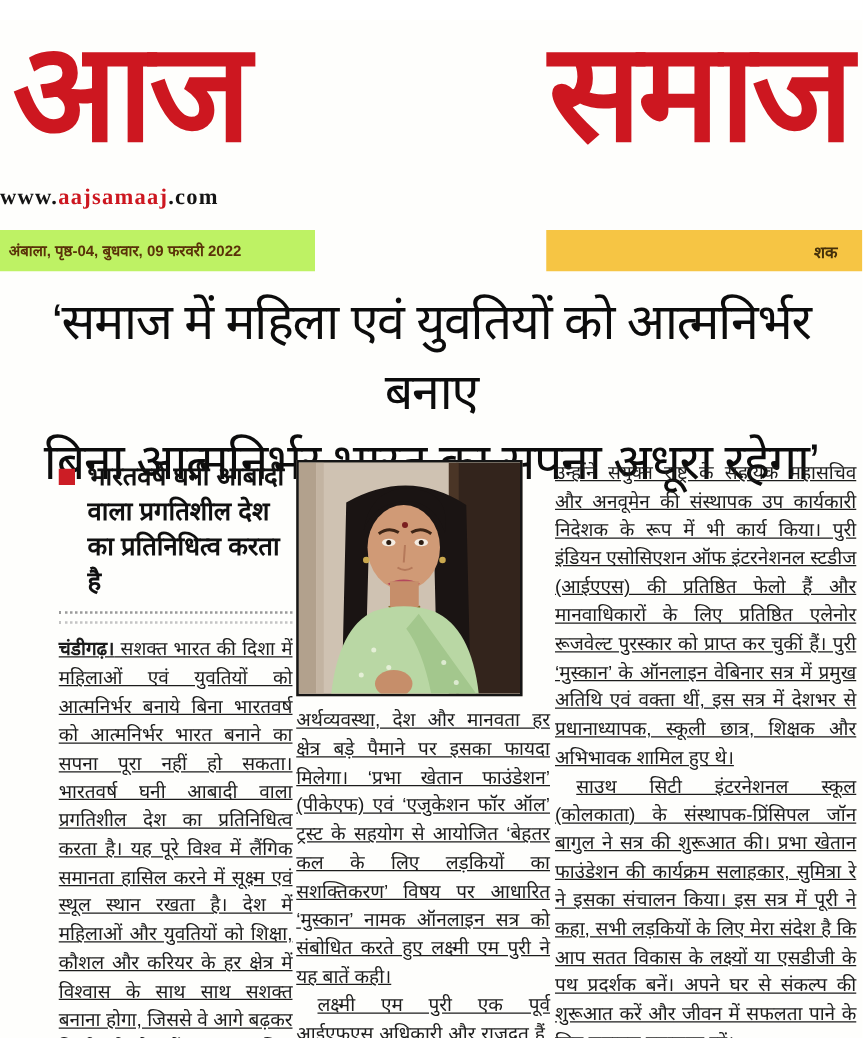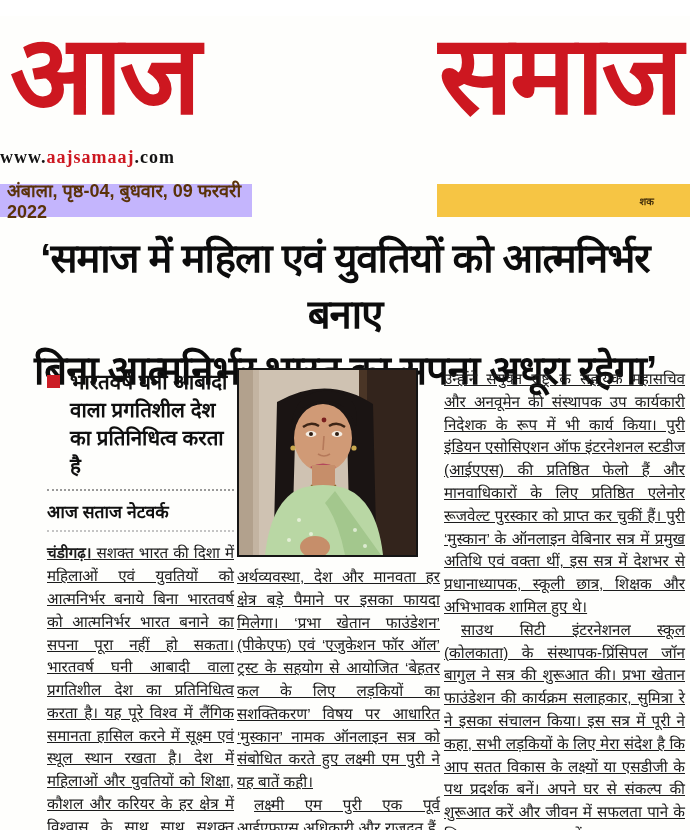--- a/index.html
+++ b/index.html
@@ -22,38 +22,38 @@
   .website {
     position: absolute; top: 131px; left: 0; right: 0; 
     font-family: "Liberation Serif", "DejaVu Serif", serif;
     font-weight: bold; font-size: 18px; color: #141414; letter-spacing: 1px;
   }
   .website .mid { color: #cd1720; }
 
   
   .topbar-left {
     position: absolute; top: 168px; left: 0; width: 252px; height: 33px;
-    background: #c4b5fd; display: flex; align-items: center;
-    padding-left: 7px; font-size: 18px; font-weight: bold; color: #5a3209;
+    background: #bef264; display: flex; align-items: center;
+    padding-left: 7px; font-size: 12px; font-weight: bold; color: #5a3209;
   }
   .topbar-right {
     position: absolute; top: 168px; left: 437px; right: 0; height: 33px;
     background: #f6c544; display: flex; align-items: center; justify-content: flex-end;
-    padding-right: 36px; font-size: 10px; font-weight: bold; color: #44300a;
+    padding-right: 20px; font-size: 13px; font-weight: bold; color: #44300a;
   }
   .edition {
     position: absolute; top: 153px; left: 252px; width: 185px;
     text-align: center; font-size: 36px; font-weight: bold; color: #0b0b0b;
     letter-spacing: -1px;
   }
 
   
   .headline {
     position: absolute; top: 214px; left: 0; right: 0; text-align: center;
-    font-weight: bold; font-size: 40px; line-height: 1.4; color: #0c0c0c;
+    font-weight: normal; font-size: 40px; line-height: 1.4; color: #0c0c0c;
     letter-spacing: -1px;
   }
 
   
   .col { position: absolute; top: 352px; }
   .col1 { left: 47px;  width: 187px; }
   .col2 { left: 237px; width: 203px; }
   .col3 { left: 444px; width: 241px; }
 
   .intro { display: flex; gap: 10px; }
@@ -100,21 +100,20 @@
     <div>‘समाज में महिला एवं युवतियों को आत्मनिर्भर बनाए</div>
     <div>बिना आत्मनिर्भर भारत का सपना अधूरा रहेगा’</div>
   </div>
 
   <div class="col col1">
     <div class="intro">
       <div class="sq"></div>
       <div class="intro-text">भारतवर्ष घनी आबादी वाला प्रगतिशील देश का प्रतिनिधित्व करता है</div>
     </div>
     <div class="dotline"></div>
-    <div class="byline">आज सताज नेटवर्क</div>
     <div class="dotline2"></div>
     <div class="body-text">
       <p><span class="lead">चंडीगढ़।</span><span> सशक्त भारत की दिशा में महिलाओं एवं युवतियों को आत्मनिर्भर बनाये बिना भारतवर्ष को आत्मनिर्भर भारत बनाने का सपना पूरा नहीं हो सकता। भारतवर्ष घनी आबादी वाला प्रगतिशील देश का प्रतिनिधित्व करता है। यह पूरे विश्व में लैंगिक समानता हासिल करने में सूक्ष्म एवं स्थूल स्थान रखता है। देश में महिलाओं और युवतियों को शिक्षा, कौशल और करियर के हर क्षेत्र में विश्वास के साथ साथ सशक्त बनाना होगा, जिससे वे आगे बढ़कर किसी भी क्षेत्र में महारथ हासिल कर सकें।</span></p>
 
     </div>
   </div>
 
   <div class="col col2">
     <div class="photo-frame">
       <svg width="177" height="185" viewBox="0 0 177 185" xmlns="http://www.w3.org/2000/svg">

